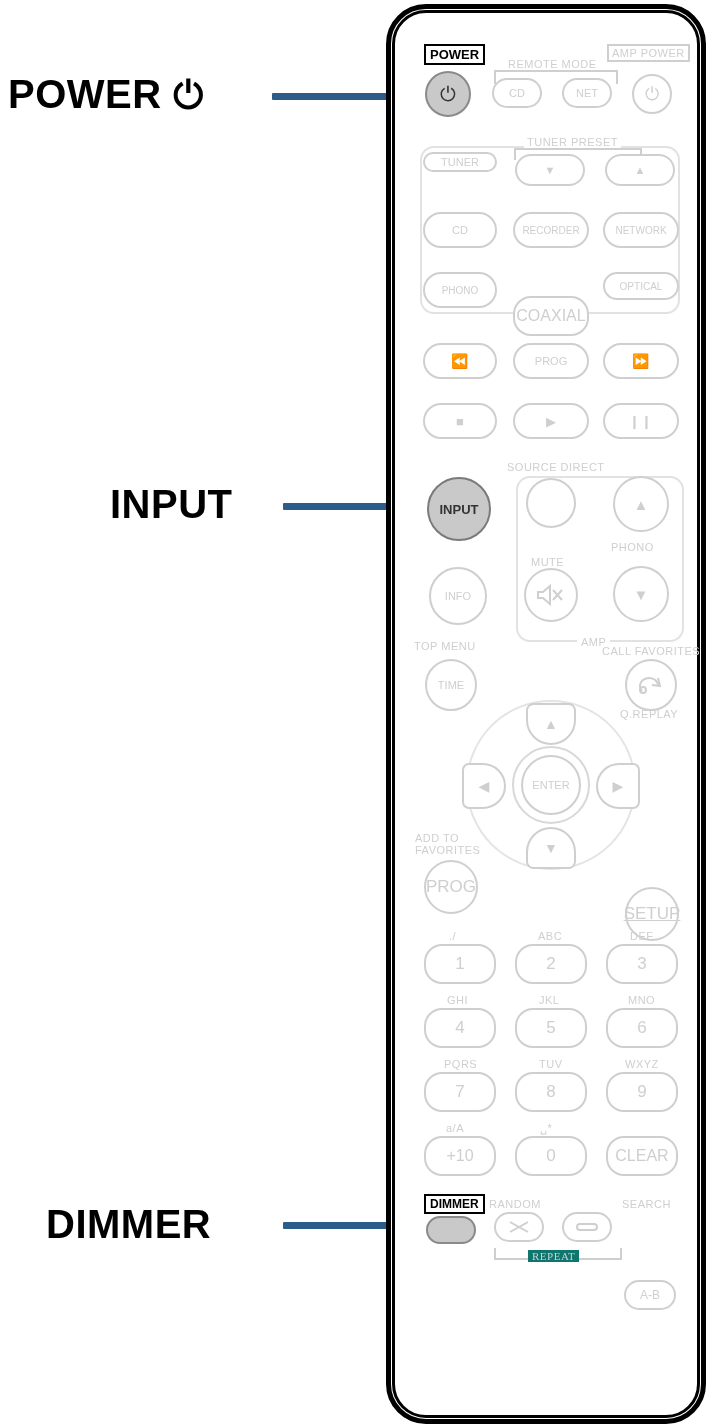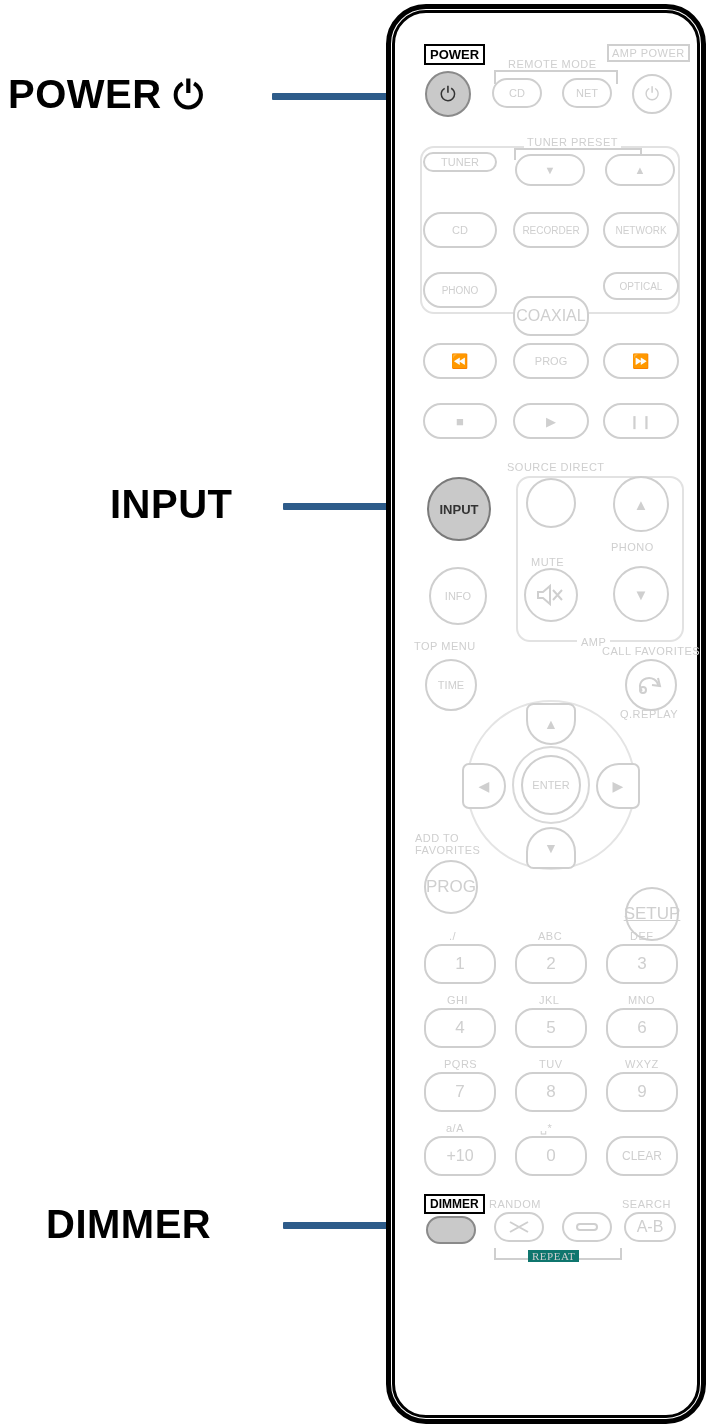--- a/index.html
+++ b/index.html
@@ -155,32 +155,32 @@
 <div class="lbl" style="left:539px;top:1058px;">TUV</div>
 <div class="lbl" style="left:625px;top:1058px;">WXYZ</div>
 <div class="key pill" style="left:424px;top:1072px;width:72px;height:40px;font-size:17px;">7</div>
 <div class="key pill" style="left:515px;top:1072px;width:72px;height:40px;font-size:17px;">8</div>
 <div class="key pill" style="left:606px;top:1072px;width:72px;height:40px;font-size:17px;">9</div>
 
 <div class="lbl" style="left:446px;top:1122px;">a/A</div>
 <div class="lbl" style="left:540px;top:1122px;">␣*</div>
 <div class="key pill" style="left:424px;top:1136px;width:72px;height:40px;font-size:16px;">+10</div>
 <div class="key pill" style="left:515px;top:1136px;width:72px;height:40px;font-size:17px;">0</div>
-<div class="key pill" style="left:606px;top:1136px;width:72px;height:40px;font-size:12px;">CLEAR</div>
+<div class="key pill" style="left:606px;top:1136px;width:72px;height:40px;font-size:16px;">CLEAR</div>
 
 <div class="boxlbl" style="left:424px;top:1194px;font-size:12px;">DIMMER</div>
 <div class="lbl" style="left:489px;top:1198px;">RANDOM</div>
 <div class="lbl" style="left:622px;top:1198px;">SEARCH</div>
 <div class="bracket bot" style="left:494px;top:1248px;width:128px;height:12px;"></div>
 <div class="lbl" style="left:528px;top:1250px;background:#0f766e;padding:0 4px;font-family:Liberation Serif, serif;">REPEAT</div>
 
 <div class="key pill hl" style="left:426px;top:1216px;width:50px;height:28px;"></div>
 <div class="key pill" style="left:494px;top:1212px;width:50px;height:30px;">
   <svg width="22" height="14" viewBox="0 0 22 14">
     <path d="M2 2 l18 10 M2 12 l18 -10" stroke="#cfcfcf" stroke-width="2" fill="none"></path>
   </svg>
 </div>
 <div class="key pill" style="left:562px;top:1212px;width:50px;height:30px;">
   <svg width="22" height="14" viewBox="0 0 22 14">
     <path d="M4 4 h14 a3 3 0 0 1 0 6 H4 a3 3 0 0 1 0 -6" stroke="#cfcfcf" stroke-width="2" fill="none"></path>
   </svg>
 </div>
-<div class="key pill" style="left:624px;top:1212px;width:52px;height:30px;font-size:16px;">A-B</div>
+<div class="key pill" style="left:624px;top:1280px;width:52px;height:30px;font-size:12px;">A-B</div>
 
 </body></html>

